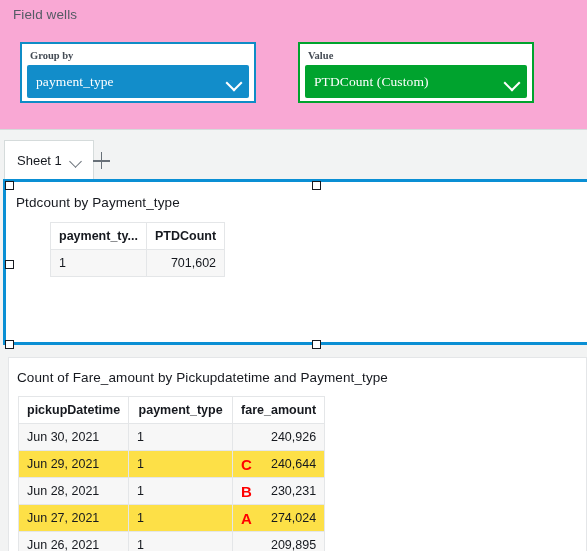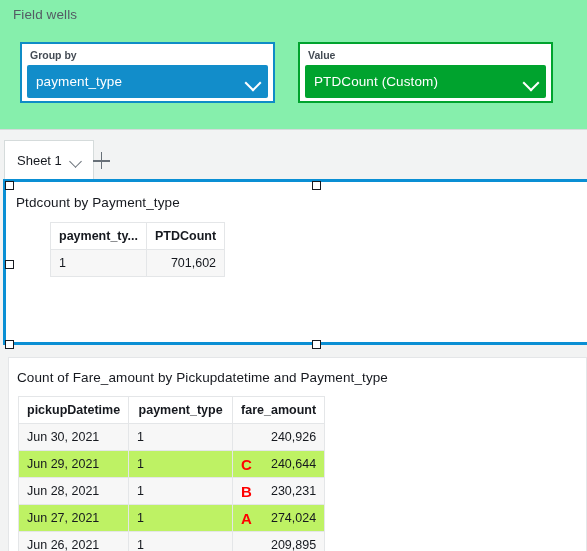--- a/index.html
+++ b/index.html
@@ -14,40 +14,41 @@
     font-family: "Liberation Sans", sans-serif;
     -webkit-font-smoothing: antialiased;
   }
 
   
   #fieldwells-panel {
     position: absolute;
     left: 0; top: 0;
     width: 587px;
     height: 129px;
-    background: #86efac;
+    background: #f9a8d4;
     box-sizing: border-box;
   }
   #fieldwells-title {
     position: absolute;
     left: 13px; top: 7px;
     font-size: 13.5px;
     color: #545b64;
     letter-spacing: .1px;
   }
 
   .well {
     position: absolute;
     top: 42px;
-    width: 255px;
+    width: 236px;
     height: 61px;
     background: #ffffff;
     box-sizing: border-box;
     border: 2px solid #0f8cc6;
     padding: 4px 5px 5px 5px;
+    font-family: Liberation Serif, serif;
   }
   #well-groupby { left: 20px; border-color: #0f8cc6; }
   #well-value   { left: 298px; border-color: #00a32e; }
 
   .well-label {
     font-size: 10.5px;
     font-weight: bold;
     color: #444b54;
     padding-left: 3px;
     line-height: 15px;
@@ -233,21 +234,21 @@
   }
   .qs-table th {
     font-weight: bold;
     text-align: center;
     background: #ffffff;
     font-size: 12.5px;
   }
   .qs-table td.num { text-align: right; }
   .qs-table td.txt { text-align: left; }
   tr.rowalt td { background: #f7f7f7; }
-  tr.rowmain td { background: #bef264; }
+  tr.rowmain td { background: #fde047; }
 
   #table-1 { left: 17px; top: 40px; margin-left: 27px; }
   #table-1 col.c1 { width: 94px; }
   #table-1 col.c2 { width: 75px; }
 
   #table-2 { left: 9px; top: 38px; }
   #table-2 col.c1 { width: 108px; }
   #table-2 col.c2 { width: 104px; }
   #table-2 col.c3 { width: 92px; }
 

